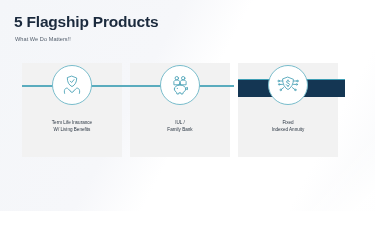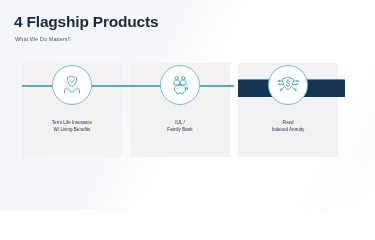--- a/index.html
+++ b/index.html
@@ -140,21 +140,21 @@
     color: #2b3643;
   }
   .card-label .ln { display: block; }
 </style>
 </head>
 <body>
 
 <div id="slide">
 
   <div class="headings">
-    <h1 class="title">4 Flagship Products</h1>
+    <h1 class="title">5 Flagship Products</h1>
     <p class="subtitle">What We Do Matters!!</p>
   </div>
 
   <div class="cards">
 
     <div class="card">
       <div class="connector"></div>
       <div class="icon-circle">
         <svg width="26" height="26" viewBox="0 0 26 26" fill="none" stroke="#4ea4b8" stroke-width="0.9" stroke-linecap="round" stroke-linejoin="round">
           <path d="M13 4.2 L17.7 6.0 C17.7 10.2 16.1 13.0 13 14.6 C9.9 13.0 8.3 10.2 8.3 6.0 Z"></path>

